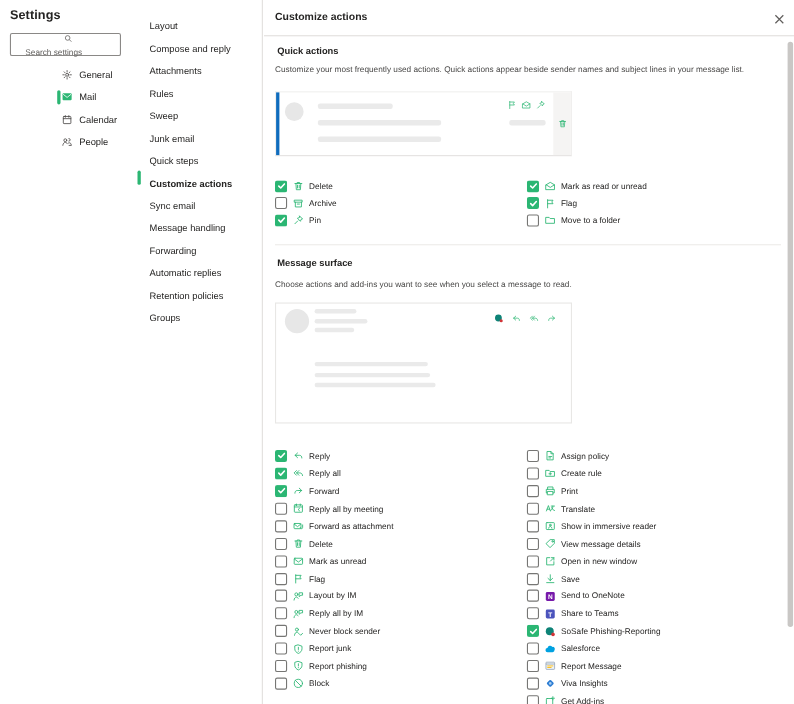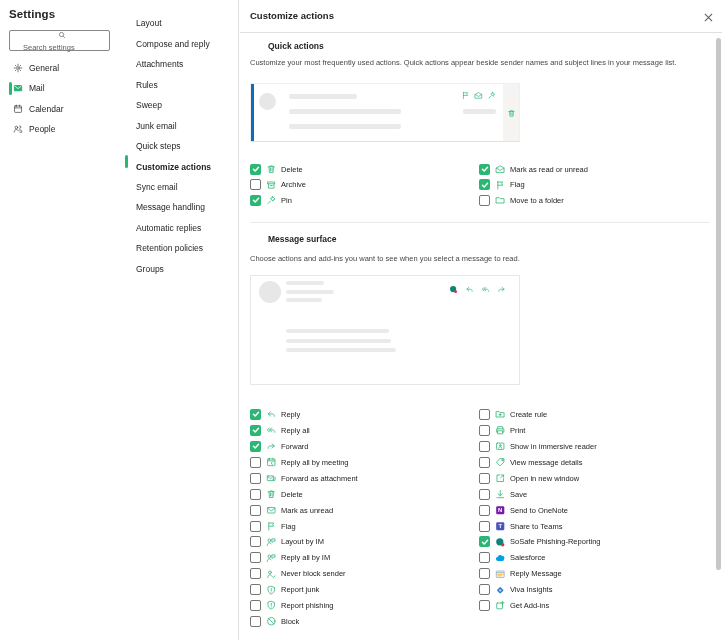--- a/index.html
+++ b/index.html
@@ -18,41 +18,41 @@
     border:1px solid #8a8886; border-radius:2px; background:#fff;
     display:flex; align-items:center; padding-left:5px; gap:4px;flex-direction:column;
   }
   .searchbox svg { width:8px; height:8px; stroke:#605e5c; fill:none; stroke-width:1.4; flex:0 0 auto; }
   .searchbox input {
     border:none; outline:none; width:78px; font-size:7.5px; color:#252423;
     font-family:"Liberation Sans", sans-serif; background:transparent;
   }
   .searchbox input::placeholder { color:#605e5c; }
   .nav { position:absolute; left:0; top:58px; width:120px; }
-  .nav-item { position:relative; height:20.3px; display:flex; align-items:center; cursor:pointer; }
+  .nav-item { position:relative; height:20.3px; display:flex; align-items:center; cursor:pointer;margin-left:43px; }
   .nav-item .selbar { position:absolute; left:9px; top:3.6px; width:2.5px; height:13px; border-radius:2px; }
   .nav-item .nicon { margin-left:13px; width:10px; height:10px; display:flex; align-items:center; }
   .nav-item .nicon svg { width:10px; height:10px; }
   .nav-item .nlabel { margin-left:6px; font-size:8.5px; color:#252423; }
 
   
   .catcol { position:absolute; left:120px; top:0; width:119px; height:640px; border-right:1px solid #e1dfdd; background:#fff; }
   .catlist { position:absolute; left:0; top:8px; width:100%; }
   .cat-item { position:relative; height:20.45px; display:flex; align-items:flex-end; padding-left:16px; font-size:8.5px; cursor:pointer; color:#252423; }
   .cat-item.selected { font-weight:700; }
   .cat-item .selbar { position:absolute; left:5px; top:4px; width:2.5px; height:12.5px; border-radius:2px; }
 
   
   .main { position:absolute; left:240px; top:0; width:482px; height:640px; background:#fff; }
   .panel-header { position:relative; height:33px; border-bottom:1px solid #e1dfdd; }
   .panel-title { position:absolute; left:10px; top:10px; font-size:9.5px; font-weight:700; }
   .close-btn { position:absolute; right:6px; top:9px; width:16px; height:16px; background:none; border:none; cursor:pointer; display:flex; align-items:center; justify-content:center; }
   .close-btn svg { width:9px; height:9px; stroke:#605e5c; stroke-width:1.2; }
 
-  .section-h { position:absolute; left:28px; font-size:8.5px; font-weight:700; color:#252423; }
+  .section-h { position:absolute; left:12px; font-size:8.5px; font-weight:700; color:#252423; }
   .section-p { position:absolute; left:10px; font-size:7.5px; color:#494847; white-space:nowrap; }
   .divider { position:absolute; left:10px; width:460px; height:1px; background:#edebe9; }
 
   
   .qa-preview { position:absolute; left:10px; top:83px; width:270px; height:59px; background:#fff; border:1px solid #f0efee; border-bottom-color:#e4e2e0; }
   .qa-bluebar { position:absolute; left:0; top:0; width:3px; height:100%; }
   .pv-avatar { position:absolute; border-radius:50%; background:#e7e7e7; }
   .pv-line { position:absolute; height:5px; border-radius:2px; background:#eaeaea; }
   .qa-icons { position:absolute; left:210px; top:7px; display:flex; gap:4px; }
   .qa-icons svg { width:9px; height:9px; }
@@ -162,20 +162,23 @@
         <span class="selbar" style="background: rgb(43, 182, 115);"></span>
         <span>Customize actions</span>
       </div>
       <div class="cat-item">
         <span>Sync email</span>
       </div>
       <div class="cat-item">
         <span>Message handling</span>
       </div>
       <div class="cat-item">
+        <span>Forwarding</span>
+      </div>
+      <div class="cat-item">
         <span>Automatic replies</span>
       </div>
       <div class="cat-item">
         <span>Retention policies</span>
       </div>
       <div class="cat-item">
         <span>Groups</span>
       </div>
     </div>
 </nav>
@@ -482,33 +485,51 @@
           </svg>
         </span>
         <span class="opt-label">Block</span>
       </div>
     </div>
   <div class="optcol ms-col" id="ms-right" style="left:239px;top:406.5px">
       <div class="opt-row">
         <span class="cb"></span>
         <span class="opt-icon">
           <svg viewBox="0 0 16 16" class="gstroke">
+            <path d="M4 2.2h4.9l3.1 3.1v8.5H4zM8.9 2.2v3.1H12M6 9.1h4M6 11.1h2.6"></path>
+          </svg>
+        </span>
+        <span class="opt-label">Assign policy</span>
+      </div>
+      <div class="opt-row">
+        <span class="cb"></span>
+        <span class="opt-icon">
+          <svg viewBox="0 0 16 16" class="gstroke">
             <path d="M2.2 4h4.2l1.4 1.6h6v6.6H2.2zM7.9 7v3.4M6.2 8.7h3.4"></path>
           </svg>
         </span>
         <span class="opt-label">Create rule</span>
       </div>
       <div class="opt-row">
         <span class="cb"></span>
         <span class="opt-icon">
           <svg viewBox="0 0 16 16" class="gstroke">
             <path d="M4.3 5.9V2.6h7.4v3.3M4.3 10.9H2.5V5.9h11v5h-1.8M4.3 8.8h7.4v4.6H4.3z"></path>
           </svg>
         </span>
         <span class="opt-label">Print</span>
+      </div>
+      <div class="opt-row">
+        <span class="cb"></span>
+        <span class="opt-icon">
+          <svg viewBox="0 0 16 16" class="gstroke">
+            <path d="M2.7 11.4L5.4 4l2.7 7.4M3.6 9h3.6M9.3 4.7h4.5M11.5 4.7v1.1c0 2.2-1.1 4-3 5.1M9.9 6.9c.6 1.9 2.2 3.3 4 3.9"></path>
+          </svg>
+        </span>
+        <span class="opt-label">Translate</span>
       </div>
       <div class="opt-row">
         <span class="cb"></span>
         <span class="opt-icon">
           <svg viewBox="0 0 16 16" class="gstroke">
             <rect x="2.4" y="3.2" width="11.2" height="9.6" rx="1"></rect>
             <circle cx="8" cy="6.7" r="1.2"></circle>
             <path d="M5.8 10.9c.3-1.5 1.1-2.3 2.2-2.3s1.9.8 2.2 2.3"></path>
           </svg>
         </span>
@@ -587,21 +608,21 @@
       </div>
       <div class="opt-row">
         <span class="cb"></span>
         <span class="opt-icon">
           <svg viewBox="0 0 16 16">
             <rect x="2" y="3" width="12" height="10" rx="1" fill="#eef3f8" stroke="#8a9bb0" stroke-width="1"></rect>
             <path d="M2 5.6h12" stroke="#8a9bb0" stroke-width="1"></path>
             <path d="M4.4 8.2h7.2M4.4 10.4h4.8" stroke="#ffb900" stroke-width="1.2" stroke-linecap="round"></path>
           </svg>
         </span>
-        <span class="opt-label">Reply Message</span>
+        <span class="opt-label">Report Message</span>
       </div>
       <div class="opt-row">
         <span class="cb"></span>
         <span class="opt-icon">
           <svg viewBox="0 0 16 16">
             <rect x="4.2" y="4.2" width="7.6" height="7.6" rx="1.6" fill="#2b7cd3" transform="rotate(45 8 8)"></rect>
             <circle cx="8" cy="8" r="1.8" fill="#a8cdf0"></circle>
           </svg>
         </span>
         <span class="opt-label">Viva Insights</span>

